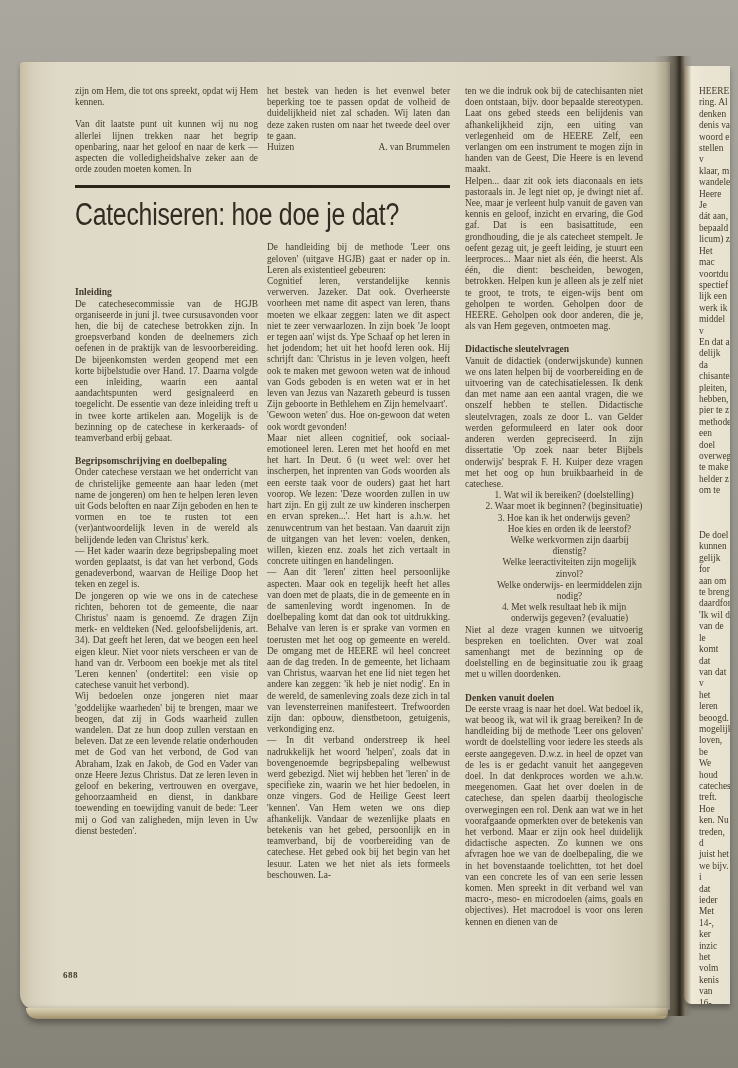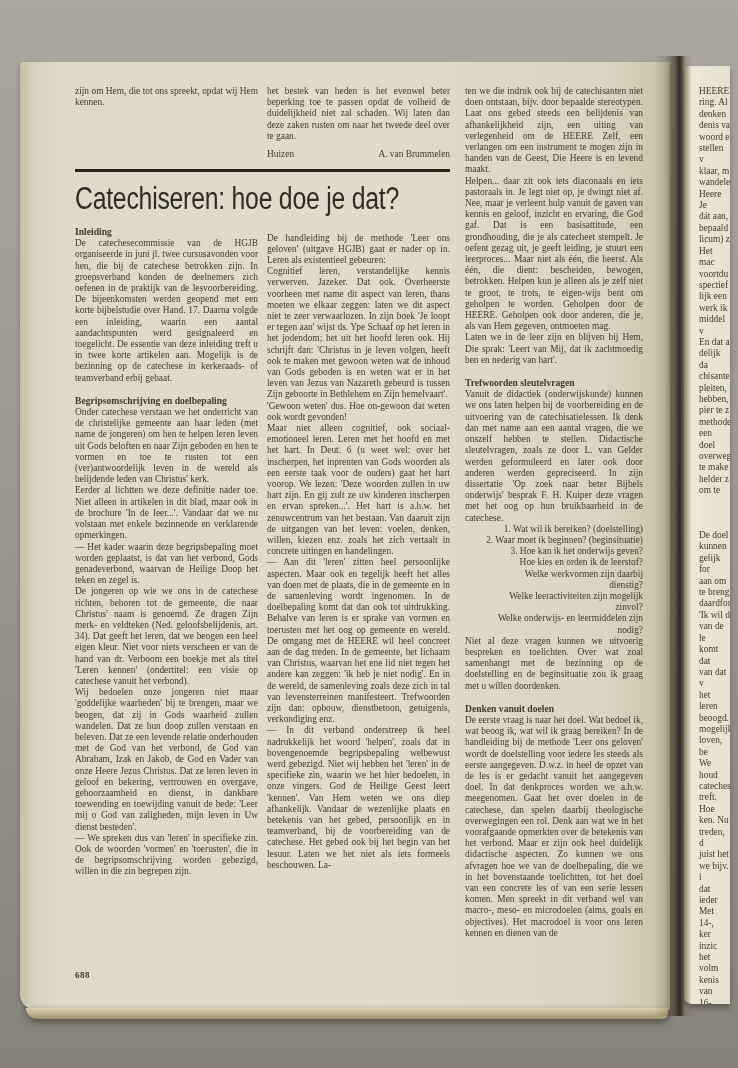--- a/index.html
+++ b/index.html
@@ -28,31 +28,31 @@
   }
   .main-left{width:375px;flex:none;}
   .top-cols{display:flex;gap:9px;}
   .tcol{width:183px;flex:none;}
   .col3{width:178px;flex:none;}
   .bcol{width:183px;flex:none;}
   .body-cols{display:flex;gap:9px;align-items:center;}
   .blk-p,.blk-li,.blk-frag{font-size:9.4px;line-height:11.2px;text-align:justify;margin:0;}
   .blk-h{font-size:9.6px;line-height:11.2px;font-weight:bold;margin:11px 0 1px 0;}
   .blk-h:first-child{margin-top:0;}
-  .blk-li{white-space:pre-line;text-align:right;padding-left:11px;text-indent:-11px;margin-left:20px;}
+  .blk-li{white-space:pre-line;text-align:center;padding-left:11px;text-indent:-11px;margin-left:20px;}
   .top-cols .blk-p + .blk-p{margin-top:11px;}
-  .signoff{display:flex;justify-content:space-between;margin-top:7px;font-size:9.4px;}
+  .signoff{display:flex;justify-content:space-between;margin-top:0;font-size:9.4px;}
   .rule{height:3px;background:#2b2418;margin:10px 0 9px 0;width:375px;}
   .title{
     font-family:"Liberation Sans","DejaVu Sans",sans-serif;
     font-size:31px;font-weight:400;color:#312b21;margin:0 0 9px 0;
     white-space:nowrap;letter-spacing:-.3px;
     transform:scaleX(.8);transform-origin:left center;
   }
-  .pageno{position:absolute;left:55px;bottom:30px;font-size:9px;font-weight:bold;letter-spacing:.5px;color:#42392d;}
+  .pageno{position:absolute;left:43px;bottom:30px;font-size:9px;font-weight:bold;letter-spacing:.5px;color:#42392d;}
   
   .gutter{
     position:absolute;left:654px;top:56px;width:38px;height:960px;z-index:4;
     background:linear-gradient(90deg,
       rgba(80,68,48,0) 0%,rgba(80,68,48,.22) 30%,rgba(52,42,26,.6) 55%,
       rgba(28,22,12,.85) 68%,rgba(110,98,72,.35) 82%,rgba(255,250,230,0) 100%);
     pointer-events:none;
   }
   
   .page-right{
@@ -71,20 +71,21 @@
 
 <div class="scene">
 
   <div class="page-left">
     <div class="page-inner">
 
       <div class="main-left">
         <div class="top-cols">
           <div class="tcol">
               <div class="blk-p">zijn om Hem, die tot ons spreekt, opdat wij Hem kennen.</div>
+              <div class="blk-p">Van dit laatste punt uit kunnen wij nu nog allerlei lijnen trekken naar het begrip openbaring, naar het geloof en naar de kerk — aspecten die volledigheidshalve zeker aan de orde zouden moeten komen. In</div>
             </div>
           <div class="tcol">
             <div>
                 <div class="blk-p">het bestek van heden is het evenwel beter beperking toe te passen opdat de volheid de duidelijkheid niet zal schaden. Wij laten dan deze zaken rusten om naar het tweede deel over te gaan.</div>
               </div>
             <div class="signoff">
               <span>Huizen</span>
               <span>A. van Brummelen</span>
             </div>
           </div>
@@ -93,50 +94,48 @@
         <div class="rule"></div>
 
         <h1 class="title">Catechiseren: hoe doe je dat?</h1>
 
         <div class="body-cols">
           <div class="bcol">
               <div class="blk-h">Inleiding</div>
               <div class="blk-p">De catechesecommissie van de HGJB organiseerde in juni jl. twee cursusavonden voor hen, die bij de catechese betrokken zijn. In groepsverband konden de deelnemers zich oefenen in de praktijk van de lesvoorbereiding. De bijeenkomsten werden geopend met een korte bijbelstudie over Hand. 17. Daarna volgde een inleiding, waarin een aantal aandachtspunten werd gesignaleerd en toegelicht. De essentie van deze inleiding treft u in twee korte artikelen aan. Mogelijk is de bezinning op de catechese in kerkeraads- of teamverband erbij gebaat.</div>
               <div class="blk-h">Begripsomschrijving en doelbepaling</div>
               <div class="blk-p">Onder catechese verstaan we het onderricht van de christelijke gemeente aan haar leden (met name de jongeren) om hen te helpen leren leven uit Gods beloften en naar Zijn geboden en hen te vormen en toe te rusten tot een (ver)antwoordelijk leven in de wereld als belijdende leden van Christus' kerk.</div>
-              <div class="blk-p">Eerder al lichtten we deze definitie nader toe. Niet alleen in artikelen in dit blad, maar ook in de brochure 'In de leer...'. Vandaar dat we nu volstaan met enkele bezinnende en verklarende opmerkingen.</div>
               <div class="blk-p">— Het kader waarin deze begripsbepaling moet worden geplaatst, is dat van het verbond, Gods genadeverbond, waarvan de Heilige Doop het teken en zegel is.</div>
               <div class="blk-p">De jongeren op wie we ons in de catechese richten, behoren tot de gemeente, die naar Christus' naam is genoemd. Ze dragen Zijn merk- en veldteken (Ned. geloofsbelijdenis, art. 34). Dat geeft het leren, dat we beogen een heel eigen kleur. Niet voor niets verscheen er van de hand van dr. Verboom een boekje met als titel 'Leren kennen' (ondertitel: een visie op catechese vanuit het verbond).</div>
               <div class="blk-p">Wij bedoelen onze jongeren niet maar 'goddelijke waarheden' bij te brengen, maar we beogen, dat zij in Gods waarheid zullen wandelen. Dat ze hun doop zullen verstaan en beleven. Dat ze een levende relatie onderhouden met de God van het verbond, de God van Abraham, Izak en Jakob, de God en Vader van onze Heere Jezus Christus. Dat ze leren leven in geloof en bekering, vertrouwen en overgave, gehoorzaamheid en dienst, in dankbare toewending en toewijding vanuit de bede: 'Leer mij o God van zaligheden, mijn leven in Uw dienst besteden'.</div>
-              <div class="blk-p">— We spreken dus van 'leren' in specifieke zin. Ook de woorden 'vormen' en 'toerusten', die in de begripsomschrijving worden gebezigd, willen in die zin begrepen zijn.</div>
             </div>
           <div class="bcol">
               <div class="blk-p">De handleiding bij de methode 'Leer ons geloven' (uitgave HGJB) gaat er nader op in. Leren als existentieel gebeuren:</div>
               <div class="blk-p">Cognitief leren, verstandelijke kennis verwerven. Jazeker. Dat ook. Overheerste voorheen met name dit aspect van leren, thans moeten we elkaar zeggen: laten we dit aspect niet te zeer verwaarlozen. In zijn boek 'Je loopt er tegen aan' wijst ds. Ype Schaaf op het leren in het jodendom; het uit het hoofd leren ook. Hij schrijft dan: 'Christus in je leven volgen, heeft ook te maken met gewoon weten wat de inhoud van Gods geboden is en weten wat er in het leven van Jezus van Nazareth gebeurd is tussen Zijn geboorte in Bethlehem en Zijn hemelvaart'.</div>
               <div class="blk-p">'Gewoon weten' dus. Hoe on-gewoon dat weten ook wordt gevonden!</div>
               <div class="blk-p">Maar niet alleen cognitief, ook sociaal-emotioneel leren. Leren met het hoofd en met het hart. In Deut. 6 (u weet wel: over het inscherpen, het inprenten van Gods woorden als een eerste taak voor de ouders) gaat het hart voorop. We lezen: 'Deze woorden zullen in uw hart zijn. En gij zult ze uw kinderen inscherpen en ervan spreken...'. Het hart is a.h.w. het zenuwcentrum van het bestaan. Van daaruit zijn de uitgangen van het leven: voelen, denken, willen, kiezen enz. zoals het zich vertaalt in concrete uitingen en handelingen.</div>
               <div class="blk-p">— Aan dit 'leren' zitten heel persoonlijke aspecten. Maar ook en tegelijk heeft het alles van doen met de plaats, die in de gemeente en in de samenleving wordt ingenomen. In de doelbepaling komt dat dan ook tot uitdrukking. Behalve van leren is er sprake van vormen en toerusten met het oog op gemeente en wereld. De omgang met de HEERE wil heel concreet aan de dag treden. In de gemeente, het lichaam van Christus, waarvan het ene lid niet tegen het andere kan zeggen: 'ik heb je niet nodig'. En in de wereld, de samenleving zoals deze zich in tal van levensterreinen manifesteert. Trefwoorden zijn dan: opbouw, dienstbetoon, getuigenis, verkondiging enz.</div>
               <div class="blk-p">— In dit verband onderstreep ik heel nadrukkelijk het woord 'helpen', zoals dat in bovengenoemde begripsbepaling welbewust werd gebezigd. Niet wij hebben het 'leren' in de specifieke zin, waarin we het hier bedoelen, in onze vingers. God de Heilige Geest leert 'kennen'. Van Hem weten we ons diep afhankelijk. Vandaar de wezenlijke plaats en betekenis van het gebed, persoonlijk en in teamverband, bij de voorbereiding van de catechese. Het gebed ook bij het begin van het lesuur. Laten we het niet als iets formeels beschouwen. La-</div>
             </div>
         </div>
       </div>
 
       <div class="col3">
           <div class="blk-p">ten we die indruk ook bij de catechisanten niet doen ontstaan, bijv. door bepaalde stereotypen. Laat ons gebed steeds een belijdenis van afhankelijkheid zijn, een uiting van verlegenheid om de HEERE Zelf, een verlangen om een instrument te mogen zijn in handen van de Geest, Die Heere is en levend maakt.</div>
           <div class="blk-p">Helpen... daar zit ook iets diaconaals en iets pastoraals in. Je legt niet op, je dwingt niet af. Nee, maar je verleent hulp vanuit de gaven van kennis en geloof, inzicht en ervaring, die God gaf. Dat is een basisattitude, een grondhouding, die je als catecheet stempelt. Je oefent gezag uit, je geeft leiding, je stuurt een leerproces... Maar niet als één, die heerst. Als één, die dient: bescheiden, bewogen, betrokken. Helpen kun je alleen als je zelf niet te groot, te trots, te eigen-wijs bent om geholpen te worden. Geholpen door de HEERE. Geholpen ook door anderen, die je, als van Hem gegeven, ontmoeten mag.</div>
-          <div class="blk-p">Laten we in de leer zijn en blijven bij Hem, Die sprak: 'Leert van Mij, dat ik zachtmoedig ben en nederig van hart'.</div>
-          <div class="blk-h">Trefwoorden sleutelvragen</div>
+          <div class="blk-h">Didactische sleutelvragen</div>
           <div class="blk-p">Vanuit de didactiek (onderwijskunde) kunnen we ons laten helpen bij de voorbereiding en de uitvoering van de catechisatielessen. Ik denk dan met name aan een aantal vragen, die we onszelf hebben te stellen. Didactische sleutelvragen, zoals ze door L. van Gelder werden geformuleerd en later ook door anderen werden gepreciseerd. In zijn dissertatie 'Op zoek naar beter Bijbels onderwijs' besprak F. H. Kuiper deze vragen met het oog op hun bruikbaarheid in de catechese.</div>
           <div class="blk-li">1. Wat wil ik bereiken? (doelstelling)</div>
           <div class="blk-li">2. Waar moet ik beginnen? (beginsituatie)</div>
           <div class="blk-li">3. Hoe kan ik het onderwijs geven?
 Hoe kies en orden ik de leerstof?
 Welke werkvormen zijn daarbij dienstig?
 Welke leeractiviteiten zijn mogelijk zinvol?
 Welke onderwijs- en leermiddelen zijn nodig?</div>
+          <div class="blk-li">4. Met welk resultaat heb ik mijn onderwijs gegeven? (evaluatie)</div>
           <div class="blk-p">Niet al deze vragen kunnen we uitvoerig bespreken en toelichten. Over wat zoal samenhangt met de bezinning op de doelstelling en de beginsituatie zou ik graag met u willen doordenken.</div>
           <div class="blk-h">Denken vanuit doelen</div>
           <div class="blk-p">De eerste vraag is naar het doel. Wat bedoel ik, wat beoog ik, wat wil ik graag bereiken? In de handleiding bij de methode 'Leer ons geloven' wordt de doelstelling voor iedere les steeds als eerste aangegeven. D.w.z. in heel de opzet van de les is er gedacht vanuit het aangegeven doel. In dat denkproces worden we a.h.w. meegenomen. Gaat het over doelen in de catechese, dan spelen daarbij theologische overwegingen een rol. Denk aan wat we in het voorafgaande opmerkten over de betekenis van het verbond. Maar er zijn ook heel duidelijk didactische aspecten. Zo kunnen we ons afvragen hoe we van de doelbepaling, die we in het bovenstaande toelichtten, tot het doel van een concrete les of van een serie lessen komen. Men spreekt in dit verband wel van macro-, meso- en microdoelen (aims, goals en objectives). Het macrodoel is voor ons leren kennen en dienen van de</div>
         </div>
     </div>
 
     <div class="pageno">688</div>
   </div>
 
   <div class="edge-stack"></div>

